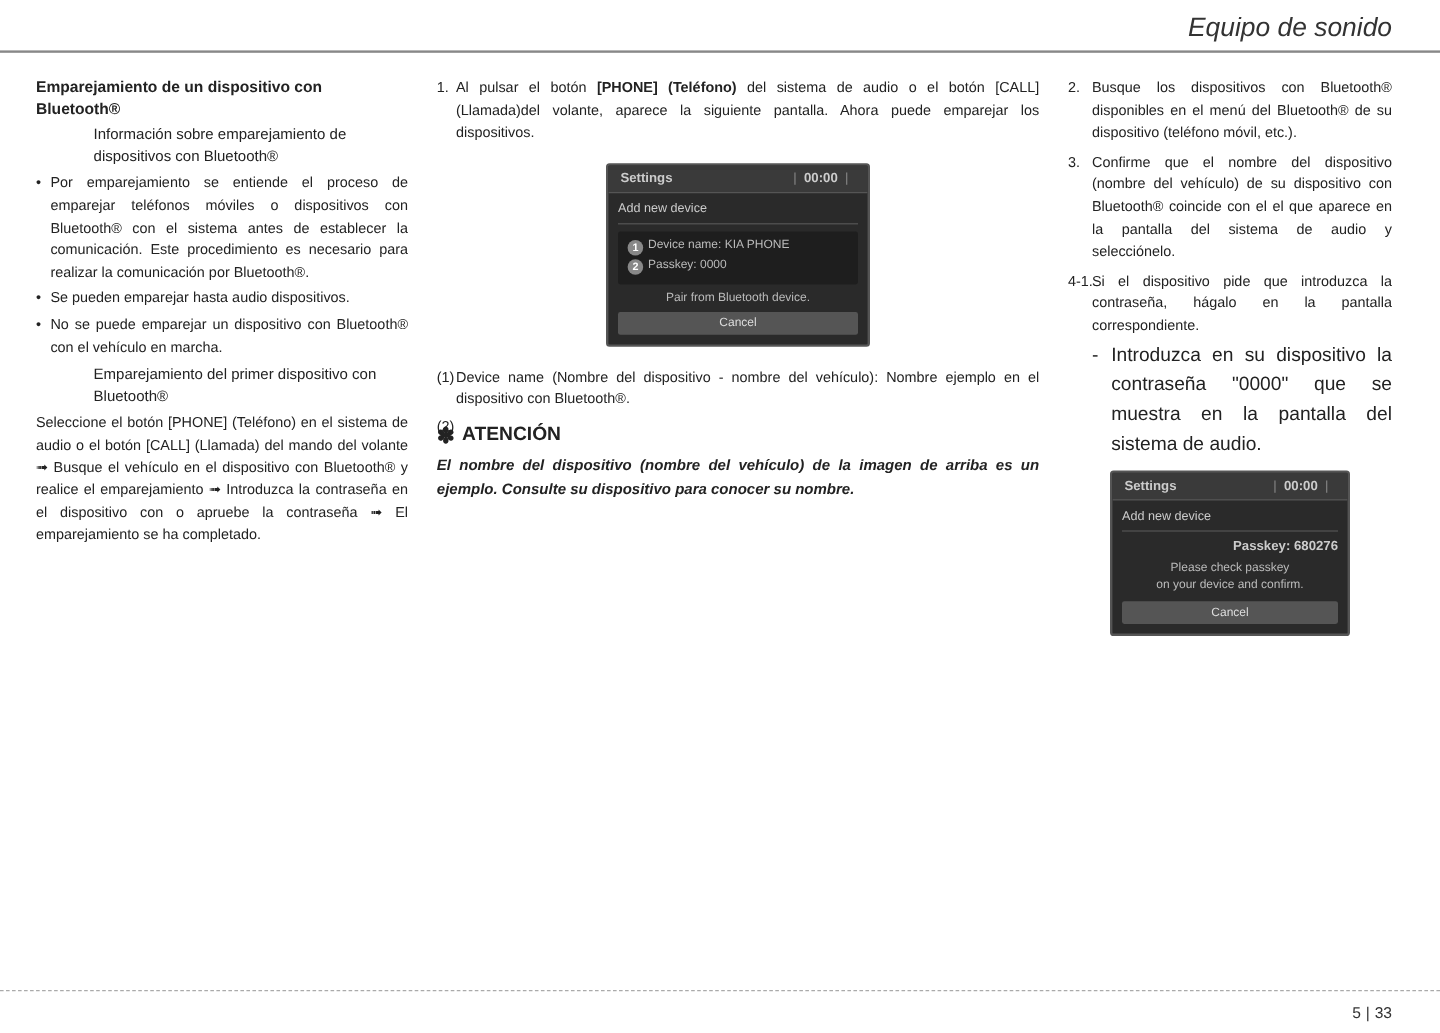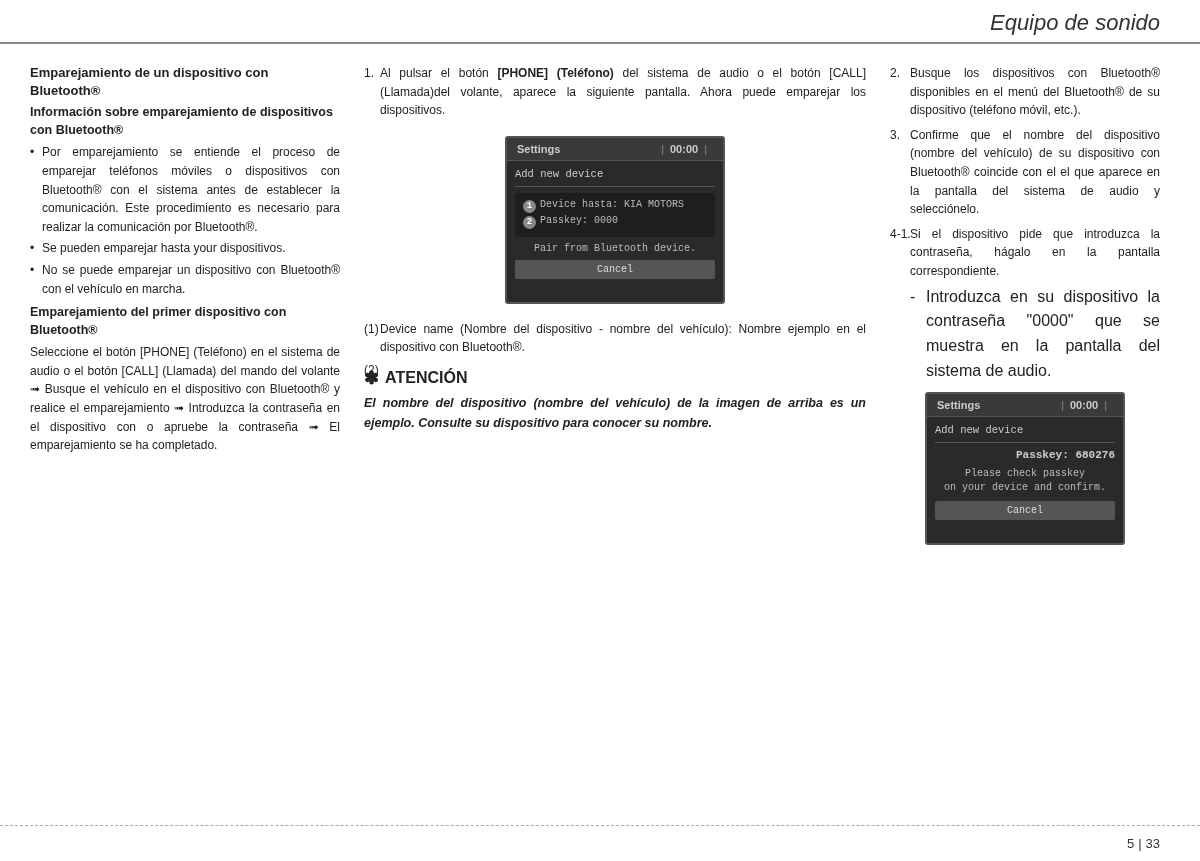--- a/index.html
+++ b/index.html
@@ -53,24 +53,25 @@
     }
 
     
     .section-title {
       font-weight: bold;
       font-size: 13px;
       margin-bottom: 4px;
       line-height: 1.4;
     }
     .sub-title {
-      font-weight: bold;
+      font-weight: normal;
       font-size: 12.5px;
       margin-bottom: 4px;
       line-height: 1.4;
+      margin-left: 48px;
     }
     .body-text {
       font-size: 12px;
       line-height: 1.55;
       text-align: justify;
       margin-bottom: 6px;
     }
     .bullet-list {
       list-style: none;
       padding: 0;
@@ -118,22 +119,21 @@
       color: #ccc;
       font-size: 11px;
       font-weight: bold;
     }
     .screen-header-sep {
       color: #888;
       margin: 0 6px;
       font-size: 11px;
     }
     .screen-body {
-      padding: 4px 8px 23px 8px;
-      font-family: Liberation Mono, monospace;
+      padding: 4px 8px 8px 8px;
     }
     .screen-add-device {
       color: #ccc;
       font-size: 10.5px;
       padding: 3px 0 6px 0;
       border-bottom: 1px solid #555;
       margin-bottom: 6px;
     }
     .screen-device-info {
       background: #1e1e1e;
@@ -307,21 +307,21 @@
   <span class="header-title">Equipo de sonido</span>
 </div>
 
 <div class="content">
 
   <div class="left-col">
     <div class="section-title">Emparejamiento de un dispositivo con Bluetooth®</div>
     <div class="sub-title">Información sobre emparejamiento de dispositivos con Bluetooth®</div>
     <ul class="bullet-list">
       <li>Por emparejamiento se entiende el proceso de emparejar teléfonos móviles o dispositivos con Bluetooth® con el sistema antes de establecer la comunicación. Este procedimiento es necesario para realizar la comunicación por Bluetooth®.</li>
-      <li>Se pueden emparejar hasta your dispositivos.</li>
+      <li>Se pueden emparejar hasta audio dispositivos.</li>
       <li>No se puede emparejar un dispositivo con Bluetooth® con el vehículo en marcha.</li>
     </ul>
     <div class="sub-title">Emparejamiento del primer dispositivo con Bluetooth®</div>
     <div class="body-text">Seleccione el botón [PHONE] (Teléfono) en el sistema de audio o el botón [CALL] (Llamada) del mando del volante ➟ Busque el vehículo en el dispositivo con Bluetooth® y realice el emparejamiento ➟ Introduzca la contraseña en el dispositivo con o apruebe la contraseña ➟ El emparejamiento se ha completado.</div>
   </div>
 
   <div class="mid-col">
     <ul class="num-list">
       <li>
         <span class="num">1.</span>
@@ -335,21 +335,21 @@
           <span class="screen-header-title">Settings</span>
           <span class="screen-header-sep">|</span>
           <span class="screen-header-time">00:00</span>
           <span class="screen-header-sep">|</span>
         </div>
         <div class="screen-body">
           <div class="screen-add-device">Add new device</div>
           <div class="screen-device-info">
             <div class="screen-device-row">
               <span class="device-num">1</span>
-              <span>Device hasta: KIA MOTORS</span>
+              <span>Device name: KIA PHONE</span>
             </div>
             <div class="screen-device-row">
               <span class="device-num">2</span>
               <span>Passkey: 0000</span>
             </div>
           </div>
           <div class="screen-pair-text">Pair from Bluetooth device.</div>
           <div class="screen-cancel-btn">Cancel</div>
         </div>
       </div>

